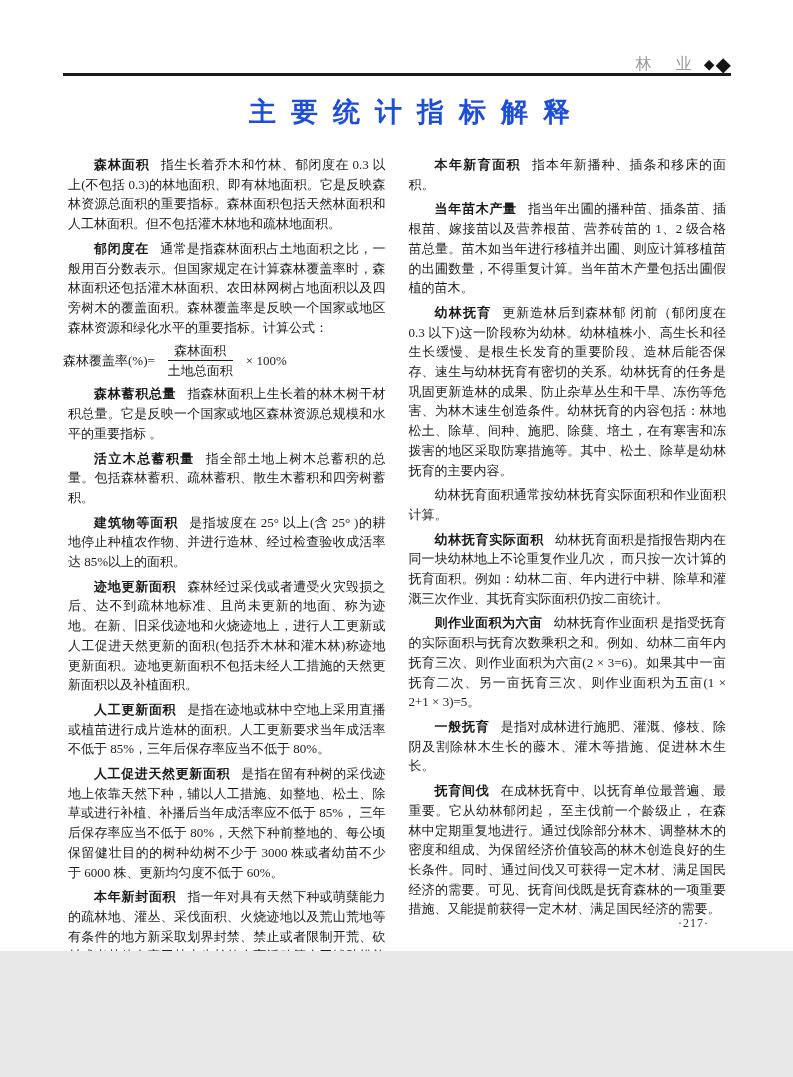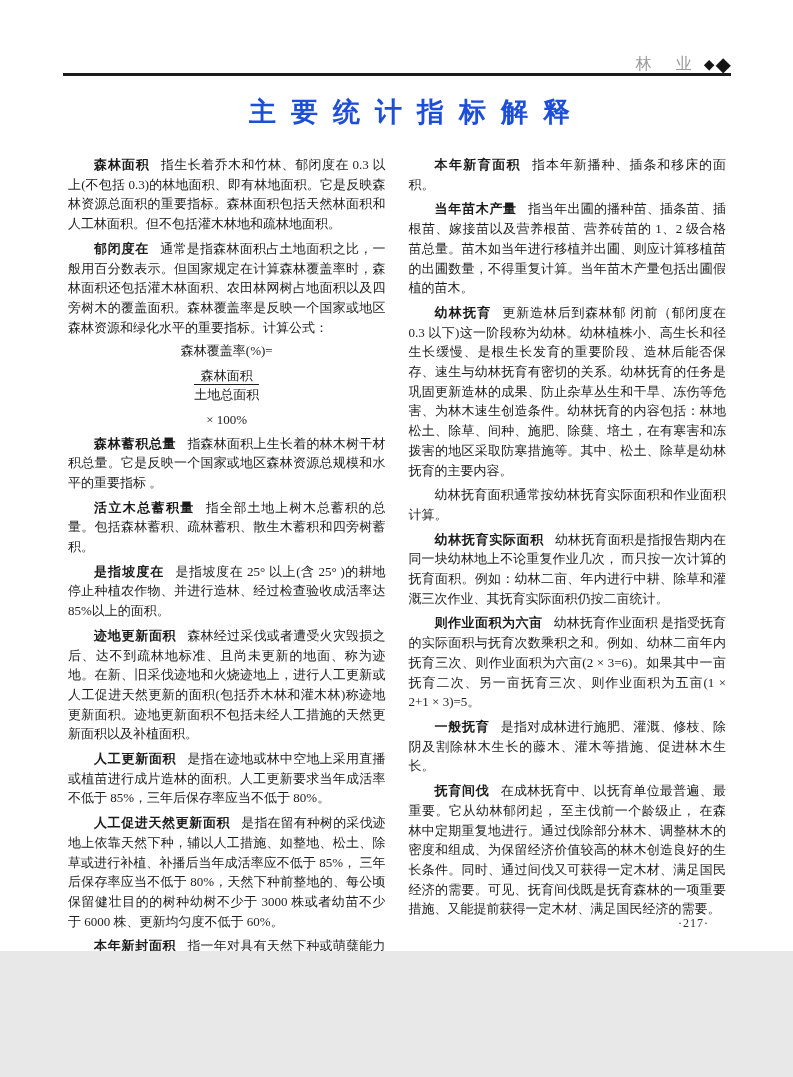--- a/index.html
+++ b/index.html
@@ -32,22 +32,22 @@
   .columns{position:absolute;top:150px;left:63px;width:668px;display:flex;gap:13px;}
   .col{width:327.5px;font-size:13px;line-height:19.7px;text-align:justify;}
   .para{margin:5px;text-indent:2em;}
   .para.cont{text-indent:0;}
   .term{
     font-family:"Liberation Sans","DejaVu Sans",sans-serif;
     font-weight:700;margin-right:0.85em;letter-spacing:0.5px;
   }
   
   .formula{
-    display:flex;justify-content:center;align-items:center;
-    margin:5px 0 5px 0;gap:7px;text-indent:0;line-height:1.35;flex-direction:column;
+    display:flex;justify-content:flex-start;align-items:center;
+    margin:5px 0 5px 0;gap:13px;text-indent:0;line-height:1.35;
   }
   .frac{display:inline-flex;flex-direction:column;text-align:center;}
   .frac .den{border-top:1.5px solid #1c1c1c;padding-top:1px;}
   
   .footer{
     position:absolute;bottom:20px;left:63px;right:62px;
     text-align:right;padding-right:22px;font-size:12px;color:#2a2a2a;
     letter-spacing:1px;
   }
 </style>
@@ -74,21 +74,21 @@
         <div class="formula">
           <span>森林覆盖率(%)=</span>
           <span class="frac">
             <span class="num">森林面积</span>
             <span class="den">土地总面积</span>
           </span>
           <span>× 100%</span>
         </div>
         <p class="para"><span class="term">森林蓄积总量</span><span>指森林面积上生长着的林木树干材积总量。它是反映一个国家或地区森林资源总规模和水平的重要指标 。</span></p>
         <p class="para"><span class="term">活立木总蓄积量</span><span>指全部土地上树木总蓄积的总量。包括森林蓄积、疏林蓄积、散生木蓄积和四旁树蓄积。</span></p>
-        <p class="para"><span class="term">是指坡度在</span><span>是指坡度在 25° 以上(含 25° )的耕地停止种植农作物、并进行造林、经过检查验收成活率达 85%以上的面积。</span></p>
+        <p class="para"><span class="term">建筑物等面积</span><span>是指坡度在 25° 以上(含 25° )的耕地停止种植农作物、并进行造林、经过检查验收成活率达 85%以上的面积。</span></p>
         <p class="para"><span class="term">迹地更新面积</span><span>森林经过采伐或者遭受火灾毁损之后、达不到疏林地标准、且尚未更新的地面、称为迹地。在新、旧采伐迹地和火烧迹地上，进行人工更新或人工促进天然更新的面积(包括乔木林和灌木林)称迹地更新面积。迹地更新面积不包括未经人工措施的天然更新面积以及补植面积。</span></p>
         <p class="para"><span class="term">人工更新面积</span><span>是指在迹地或林中空地上采用直播或植苗进行成片造林的面积。人工更新要求当年成活率不低于 85%，三年后保存率应当不低于 80%。</span></p>
         <p class="para"><span class="term">人工促进天然更新面积</span><span>是指在留有种树的采伐迹地上依靠天然下种，辅以人工措施、如整地、松土、除草或进行补植、补播后当年成活率应不低于 85%， 三年后保存率应当不低于 80%，天然下种前整地的、每公顷保留健壮目的的树种幼树不少于 3000 株或者幼苗不少于 6000 株、更新均匀度不低于 60%。</span></p>
         <p class="para"><span class="term">本年新封面积</span><span>指一年对具有天然下种或萌蘖能力的疏林地、灌丛、采伐面积、火烧迹地以及荒山荒地等有条件的地方新采取划界封禁、禁止或者限制开荒、砍材或者其他有害于林木生长的人畜活动等人工辅助措施的面积。</span></p>
         <p class="para"><span class="term">采伐面积</span><span>指为造林和迹地更新培育苗木所实际利用的苗</span></p>
       </div>
     <div class="col" id="right-col">
         <p class="para"><span class="term">本年新育面积</span><span>指本年新播种、插条和移床的面积。</span></p>
         <p class="para"><span class="term">当年苗木产量</span><span>指当年出圃的播种苗、插条苗、插根苗、嫁接苗以及营养根苗、营养砖苗的 1、2 级合格苗总量。苗木如当年进行移植并出圃、则应计算移植苗的出圃数量，不得重复计算。当年苗木产量包括出圃假植的苗木。</span></p>
         <p class="para"><span class="term">幼林抚育</span><span>更新造林后到森林郁 闭前（郁闭度在 0.3 以下)这一阶段称为幼林。幼林植株小、高生长和径生长缓慢、是根生长发育的重要阶段、造林后能否保存、速生与幼林抚育有密切的关系。幼林抚育的任务是巩固更新造林的成果、防止杂草丛生和干旱、冻伤等危害、为林木速生创造条件。幼林抚育的内容包括：林地松土、除草、间种、施肥、除蘖、培土，在有寒害和冻拨害的地区采取防寒措施等。其中、松土、除草是幼林抚育的主要内容。</span></p>

